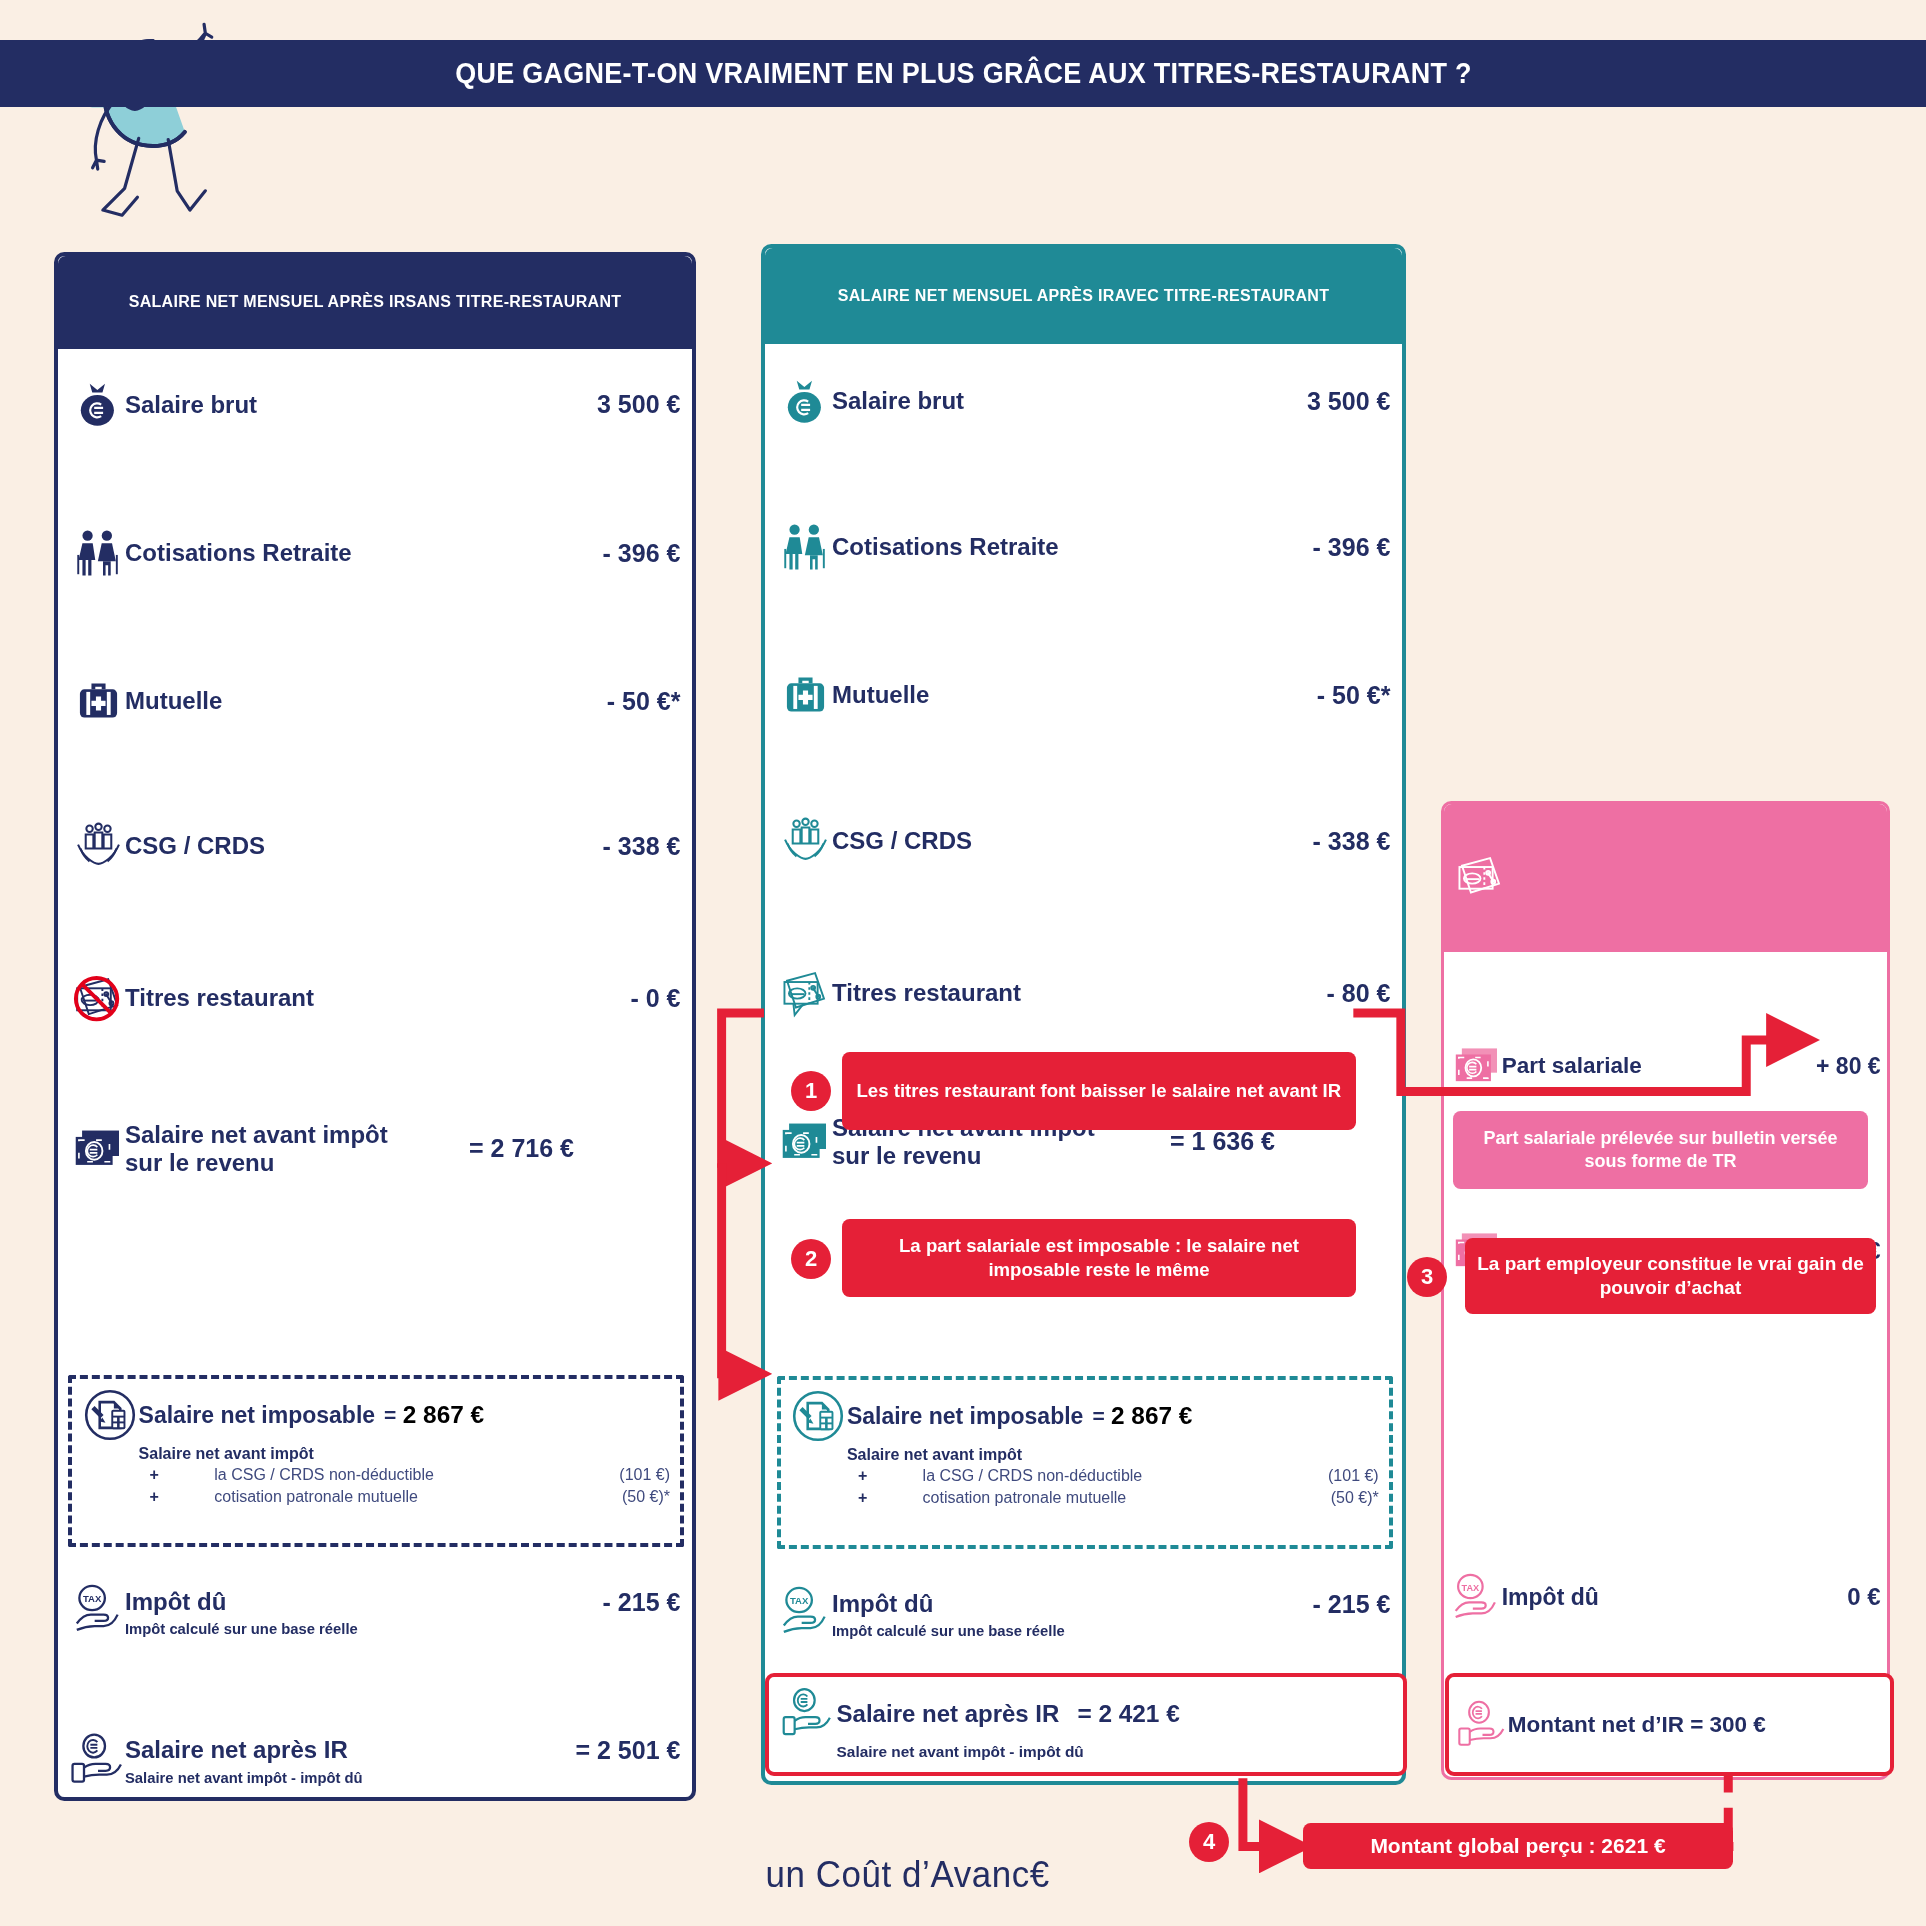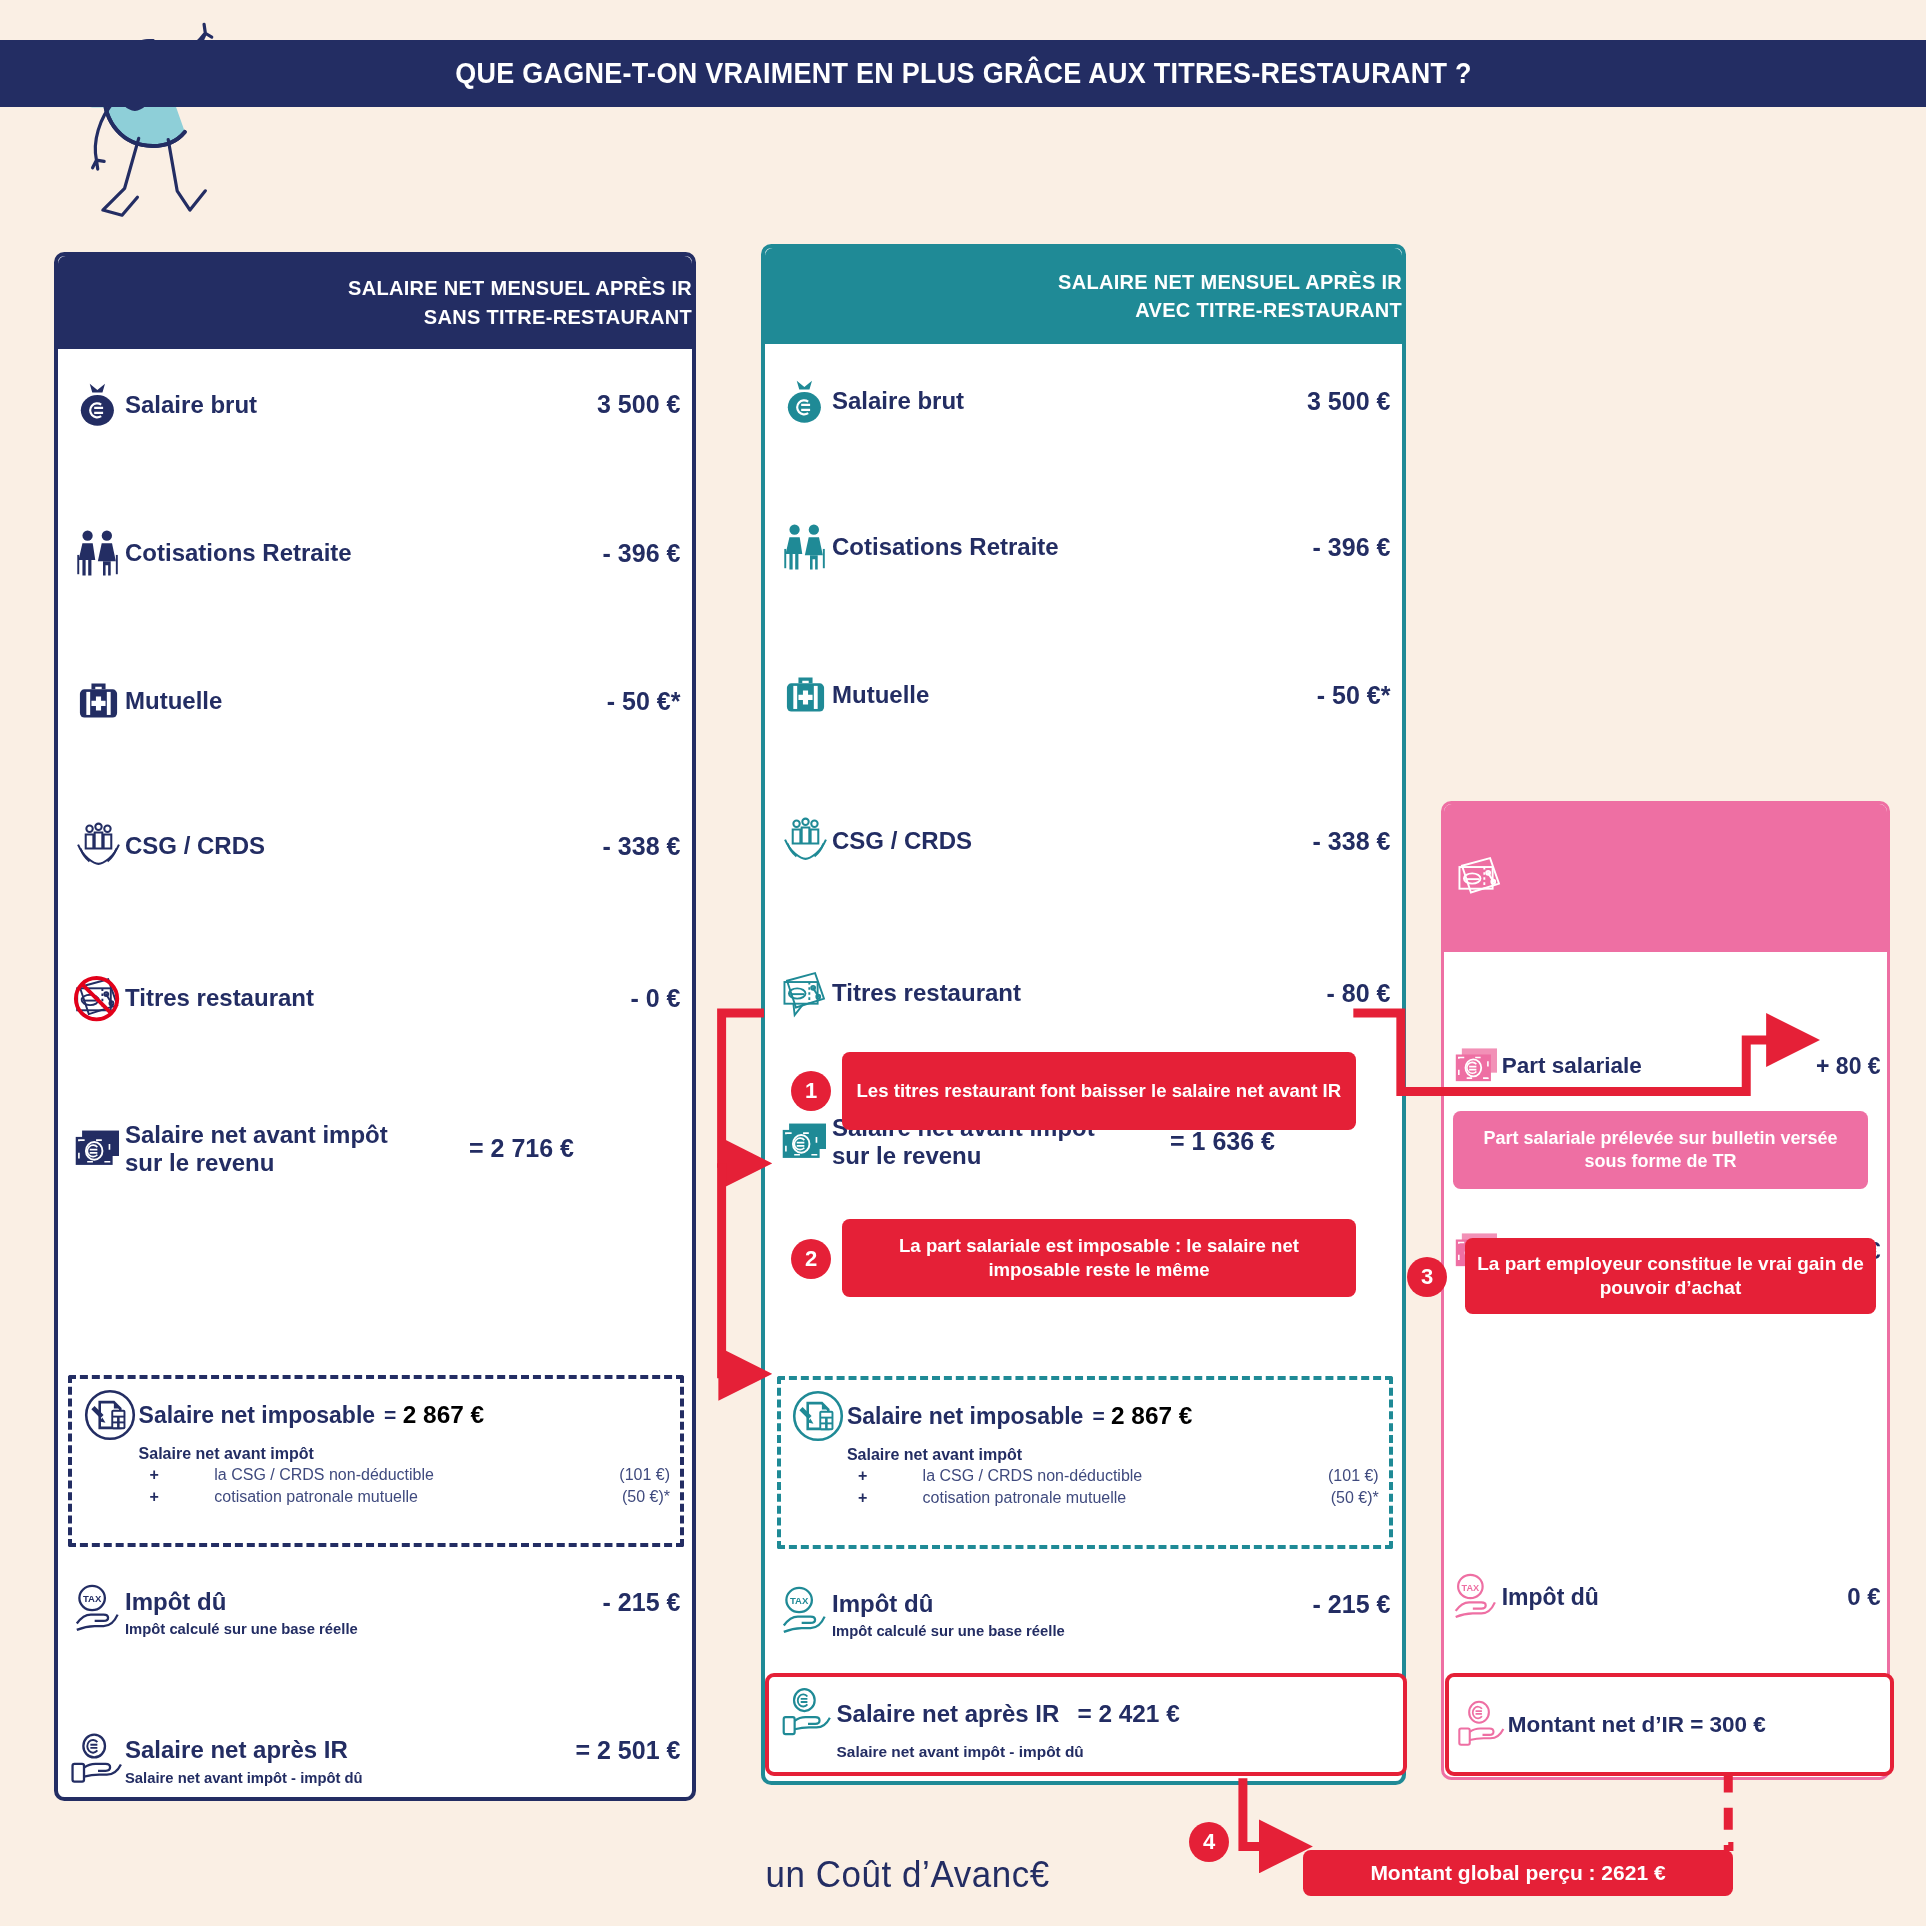--- a/index.html
+++ b/index.html
@@ -42,25 +42,25 @@
   
   .col {
     position: absolute;
     background: #ffffff;
     border-radius: 10.3px;
     overflow: visible;
   }
   .col-head {
     border-radius: 7.7px 7.7px 0 0;
     color: #fff;
-    font-size: 20px;
+    font-size: 16px;
     font-weight: bold;
     text-align: center;
     letter-spacing: 0.3px;
-    display: flex; flex-direction: column; align-items: flex-end; justify-content: center;
+    display: flex; flex-direction: row; align-items: center; justify-content: center;
     line-height: 1.42;
     transform-origin: center;
   }
   .col-body { position: relative; }
 
   #col-left  { left: 54px;  top: 252px; width: 642px; height: 1549px;
                border: 4.5px solid #232d63; border-radius: 10.3px; }
   #col-left .col-head { background:#232d63; height: 93px; margin: 0px 0px 0 0px; }
 
   #col-mid   { left: 761px; top: 244px; width: 645px; height: 1541px;
@@ -644,21 +644,21 @@
           <path d="M22 68 q12 -3 24 -3 h12 q14 0 22 -16"></path>
         </svg>
     </span>
     <span class="lbl" style="font-size:22.5px;">Montant net d’IR = 300 €</span>
   </div>
 </div>
 
 <div class="numbadge" style="left:1189px; top:1822px;">
   <span>4</span>
 </div>
-<div class="globalbox" style="left:1303px; top:1823px; width:430px; height:46px;margin-top:27px;">
+<div class="globalbox" style="left:1303px; top:1823px; width:430px; height:46px;">
   <span>Montant global perçu : 2621 €</span>
 </div>
 
 <svg class="arrows" viewBox="0 0 3000 3000">
   <defs>
     <marker id="ah" viewBox="0 0 12 12" refX="7" refY="6" markerWidth="6" markerHeight="6" orient="auto">
       <path d="M0 0 L12 6 L0 12 z" fill="#e52037"></path>
     </marker>
   </defs>
   <g stroke="#e52037" stroke-width="14" fill="none">

